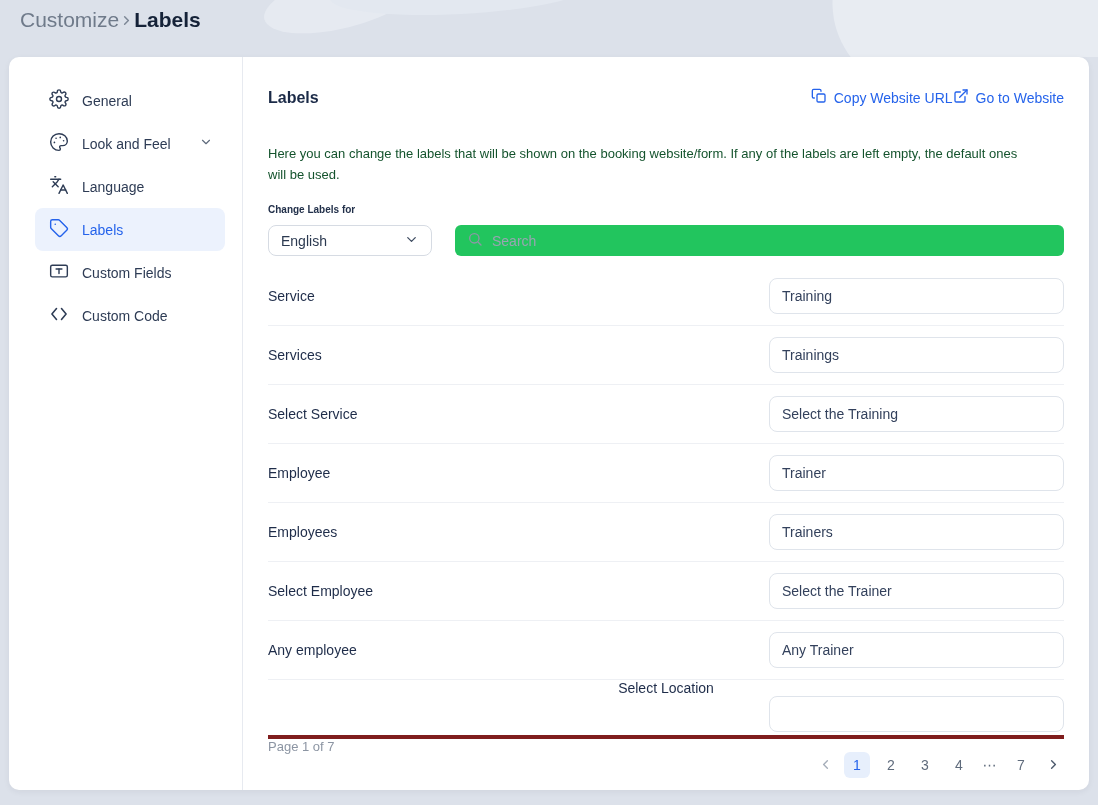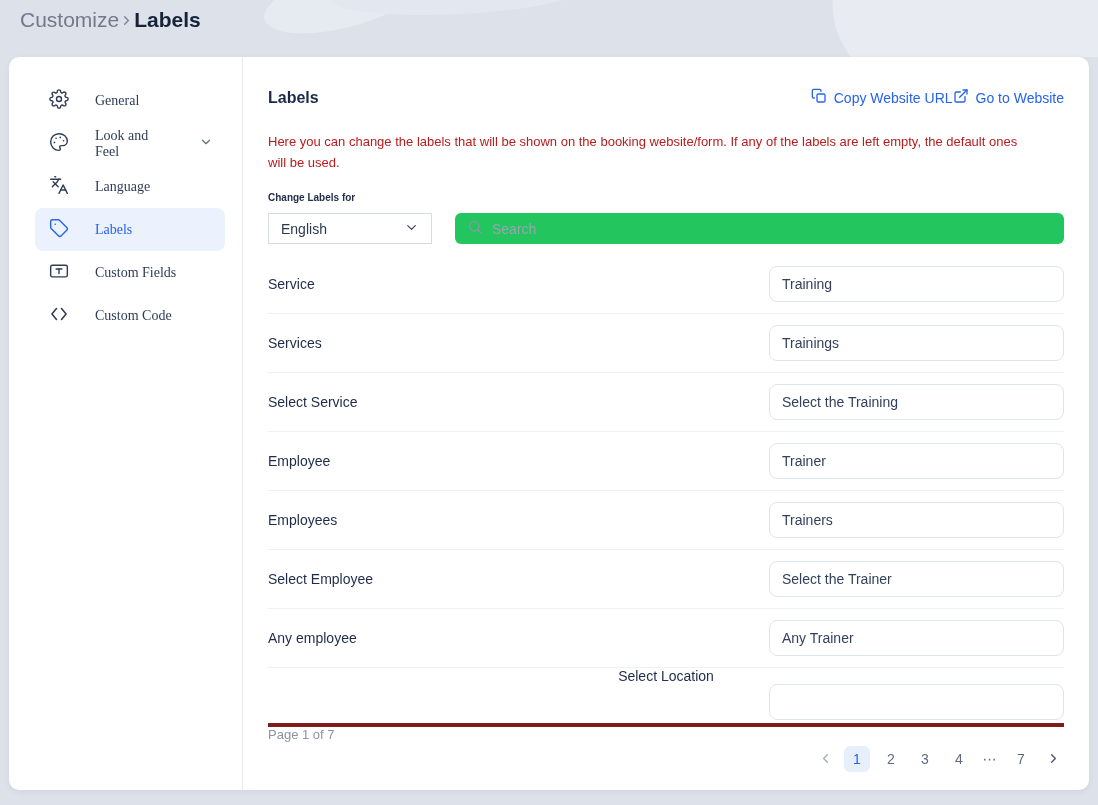--- a/index.html
+++ b/index.html
@@ -26,42 +26,42 @@
   .card {
     position:absolute; left:9px; top:57px; width:1080px; height:733px;
     background:#ffffff; border-radius:10px;
     box-shadow:0 2px 6px rgba(30,41,59,0.06);
     display:flex; overflow:hidden;
   }
 
   
   .sidebar { width:234px; flex:none; border-right:1px solid #e7eaf0; padding:22px 0 0 26px; }
   .side-item {
-    display:flex; align-items:center; gap:26px;
+    display:flex; align-items:center; gap:13px;
     height:43px; width:190px; padding:0 12px 0 14px;
-    border-radius:8px; font-size:14px; color:#2e3c55; cursor:pointer;font-family:Liberation Serif, serif;
+    border-radius:8px; font-size:14px; color:#2e3c55; cursor:pointer;
   }
   .side-item svg { flex:none; }
   .side-item .chev { margin-left:auto; color:#5f6b7c; }
   .side-item.active { background:#ecf2fd; color:#2563eb; }
 
   
   .main { flex:1; padding:0 25px; display:flex; flex-direction:column; }
   .main-header { display:flex; align-items:center; margin-top:31px; }
   .main-title { font-size:16px; font-weight:700; color:#1b2a47; }
   .actions { margin-left:auto; display:flex; }
   .action-link { display:flex; align-items:center; gap:7px; color:#2563eb; font-size:14px; font-weight:500; cursor:pointer; }
 
-  .description { margin-top:24px; font-size:13px; color:#b91c1c; line-height:1.62; max-width:770px; }
+  .description { margin-top:36px; font-size:13px; color:#14532d; line-height:1.62; max-width:770px; }
 
   .change-label { margin-top:19px; font-size:10px; font-weight:700; color:#22304a; }
 
   .controls { margin-top:10px; display:flex; align-items:center; }
   .select {
-    width:164px; height:31px; border:1px solid #d6dbe3; border-radius:0;
+    width:164px; height:31px; border:1px solid #d6dbe3; border-radius:8px;
     display:flex; align-items:center; padding:0 12px; font-size:14px; color:#2b3950;
     background:#fff; cursor:pointer;gap:40px;
   }
   .select .chev { margin-left:auto; color:#3f4c61; }
   .searchbar {
     margin-left:23px; flex:1; height:31px; background:#22c55e; border-radius:6px;
     display:flex; align-items:center; gap:9px; padding:0 12px;
   }
   .searchbar svg { color:#8d97a6; flex:none; }
   .searchbar input { border:none; background:transparent; outline:none; width:100%; font-size:14px; color:#33415c; font-family:inherit; }

